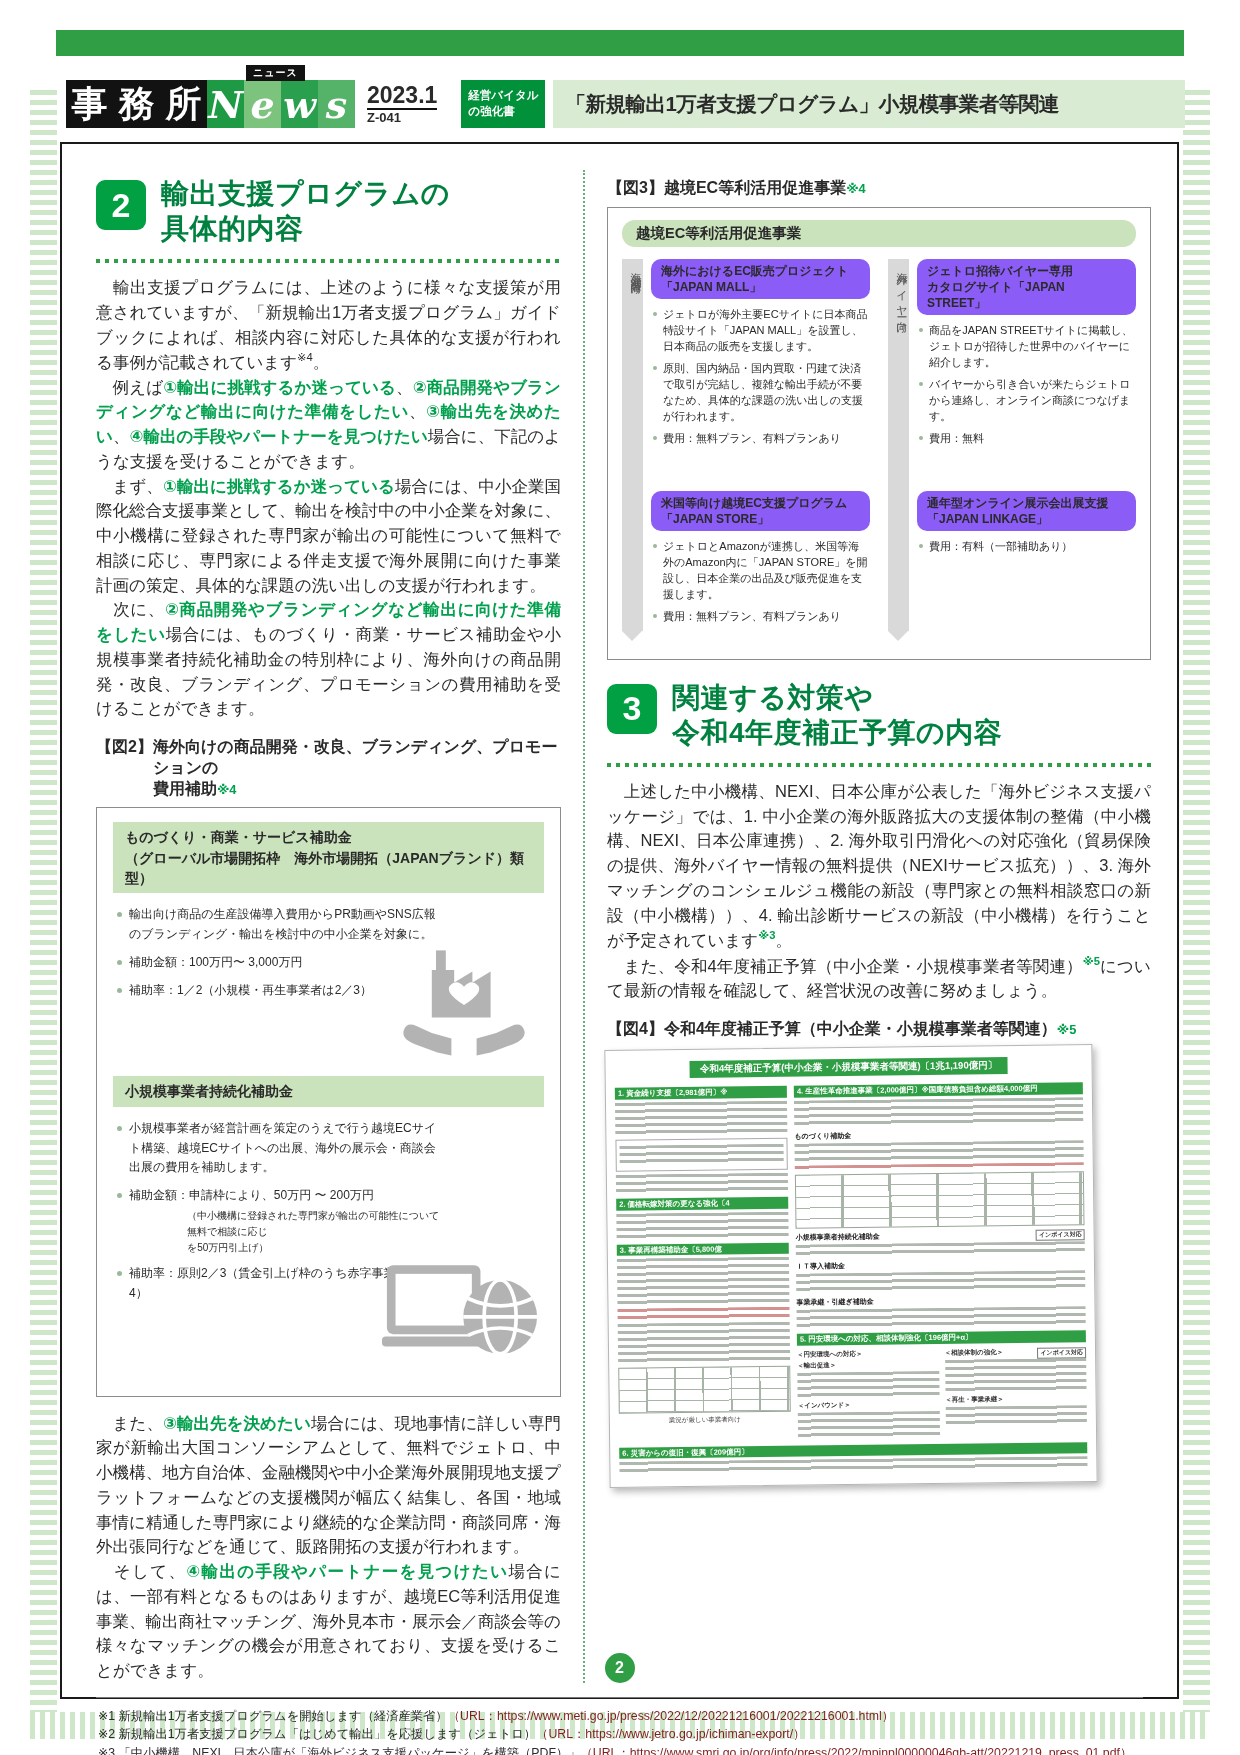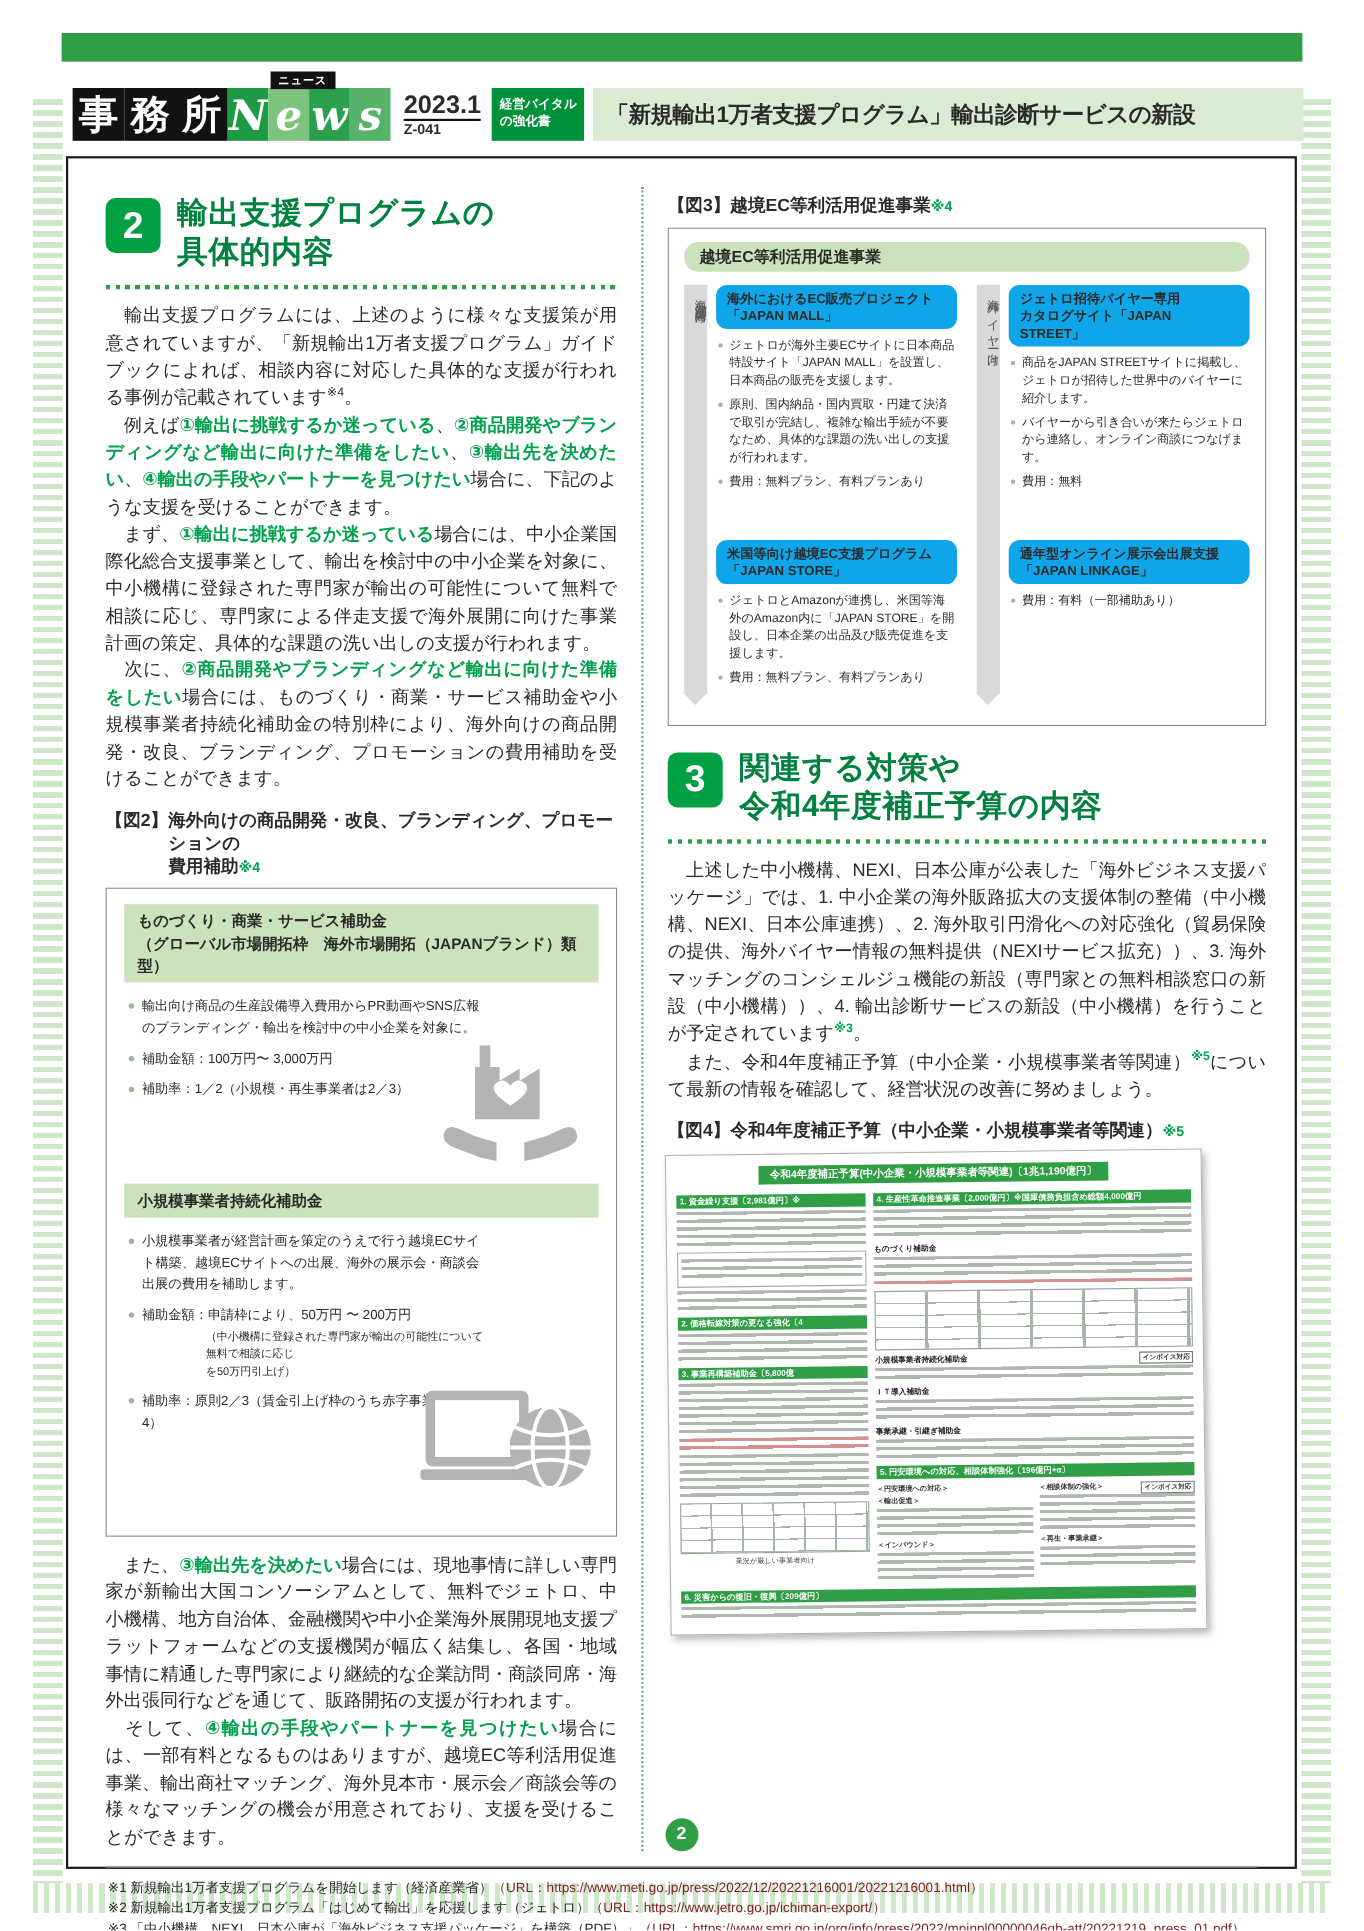--- a/index.html
+++ b/index.html
@@ -16,21 +16,21 @@
   
   .hdr{position:absolute;left:66px;top:80px;width:1119px;height:48px;display:flex;align-items:stretch;}
   .logo{display:flex;position:relative;}
   .lbox{width:47px;height:48px;background:#121212;color:#fff;font-weight:bold;font-size:36px;display:flex;align-items:center;justify-content:center;}
   .nbox{width:37px;height:48px;color:#fff;font-weight:bold;font-size:38px;display:flex;align-items:center;justify-content:center;font-family:"DejaVu Serif","Liberation Serif",serif;font-style:italic;}
   .n1{background:#1d9a43;} .n2{background:#7cc47e;} .n3{background:#2aa04f;} .n4{background:#55b269;}
   .ruby{position:absolute;top:-15px;left:180px;background:#121212;color:#fff;font-size:10px;font-weight:bold;padding:1px 7px;letter-spacing:1px;}
   .dateblk{margin-left:12px;align-self:center;}
   .date{font-size:23px;font-weight:bold;border-bottom:2.5px solid #111;line-height:1.05;}
   .code{font-size:13px;font-weight:bold;}
-  .vital{margin-left:10px;background:#00913a;color:#fff;font-weight:bold;font-size:11.5px;line-height:1.35;padding:5px 7px;display:flex;flex-direction:column;justify-content:center;white-space:nowrap;}
+  .vital{margin-left:24px;background:#00913a;color:#fff;font-weight:bold;font-size:11.5px;line-height:1.35;padding:5px 7px;display:flex;flex-direction:column;justify-content:center;white-space:nowrap;}
   .strip{flex:1;margin-left:8px;background:#d9ecd3;display:flex;align-items:center;padding:0 12px;font-size:20.5px;font-weight:bold;letter-spacing:-0.5px;white-space:nowrap;}
 
   
   .frame{position:absolute;left:60px;top:142px;width:1115px;height:1553px;border:2.5px solid #1a1a1a;background:#fff;}
   .cols{display:flex;padding:26px 26px 0 34px;}
   .colL{width:465px;flex:none;}
   .colR{flex:1;border-left:2px dotted #6fae7c;margin-left:22px;padding-left:22px;}
 
   .sec{display:flex;align-items:flex-start;margin-top:6px;}
   .numbox{width:50px;height:50px;background:#00a043;border-radius:9px;color:#fff;font-weight:bold;font-size:34px;display:flex;align-items:center;justify-content:center;flex:none;margin-top:4px;}
@@ -58,21 +58,21 @@
 
   
   .f3box{border:1.5px solid #8c8c8c;padding:12px 14px 18px;}
   .f3band{background:#cbe3bc;border-radius:13px;padding:4px 14px;font-weight:bold;font-size:14.5px;}
   .f3grid{display:flex;gap:18px;margin-top:12px;padding-bottom:10px;}
   .f3col{flex:1;display:flex;gap:8px;}
   .f3bar{width:21px;background:#d9d9d9;position:relative;writing-mode:vertical-rl;text-orientation:upright;color:#555;font-size:11px;letter-spacing:2px;text-align:left;padding-top:5px;flex:none;}
   .f3bar::after{content:"";position:absolute;left:0;bottom:-10px;border-left:10.5px solid transparent;border-right:10.5px solid transparent;border-top:10px solid #d9d9d9;}
   .f3cards{flex:1;display:flex;flex-direction:column;}
   .f3card.top{min-height:232px;}
-  .f3ch{background:#0ea5e9;border-radius:10px;padding:4px 10px;font-weight:bold;font-size:12px;line-height:1.35;}
+  .f3ch{background:#8b5cf6;border-radius:10px;padding:4px 10px;font-weight:bold;font-size:12px;line-height:1.35;}
   .f3ul{list-style:none;margin:8px 0 0 2px;padding:0;font-size:11px;line-height:1.45;}
   .f3ul li{position:relative;padding-left:10px;margin-bottom:6px;}
   .f3ul li::before{content:"";position:absolute;left:0;top:5px;width:4px;height:4px;border-radius:50%;background:#9bb89b;}
 
   
   .scan{width:468px;background:#fff;border:1px solid #b5b5b5;box-shadow:3px 4px 7px rgba(0,0,0,.28);transform:rotate(-0.7deg);padding:8px 9px 10px;margin-top:4px;}
   .scb{text-align:center;margin-bottom:5px;}
   .scbanner{display:inline-block;background:#2f9e44;color:#fff;font-weight:bold;font-size:9.5px;padding:2px 10px;}
   .sccols{display:flex;gap:7px;}
   .scl{width:172px;flex:none;}
@@ -119,21 +119,21 @@
       <span class="ruby">ニュース</span>
     </div>
     <div class="dateblk">
       <div class="date">2023.1</div>
       <div class="code">Z-041</div>
     </div>
     <div class="vital">
       <span>経営バイタル</span>
       <span>の強化書</span>
     </div>
-    <div class="strip">「新規輸出1万者支援プログラム」輸出診断サービスの新設</div>
+    <div class="strip">「新規輸出1万者支援プログラム」小規模事業者等関連</div>
   </div>
 
   <div class="frame">
     <div class="cols">
 
       <div class="colL">
         <div class="sec">
           <div class="numbox">2</div>
           <div class="sectitle">
             <div>輸出支援プログラムの</div>

